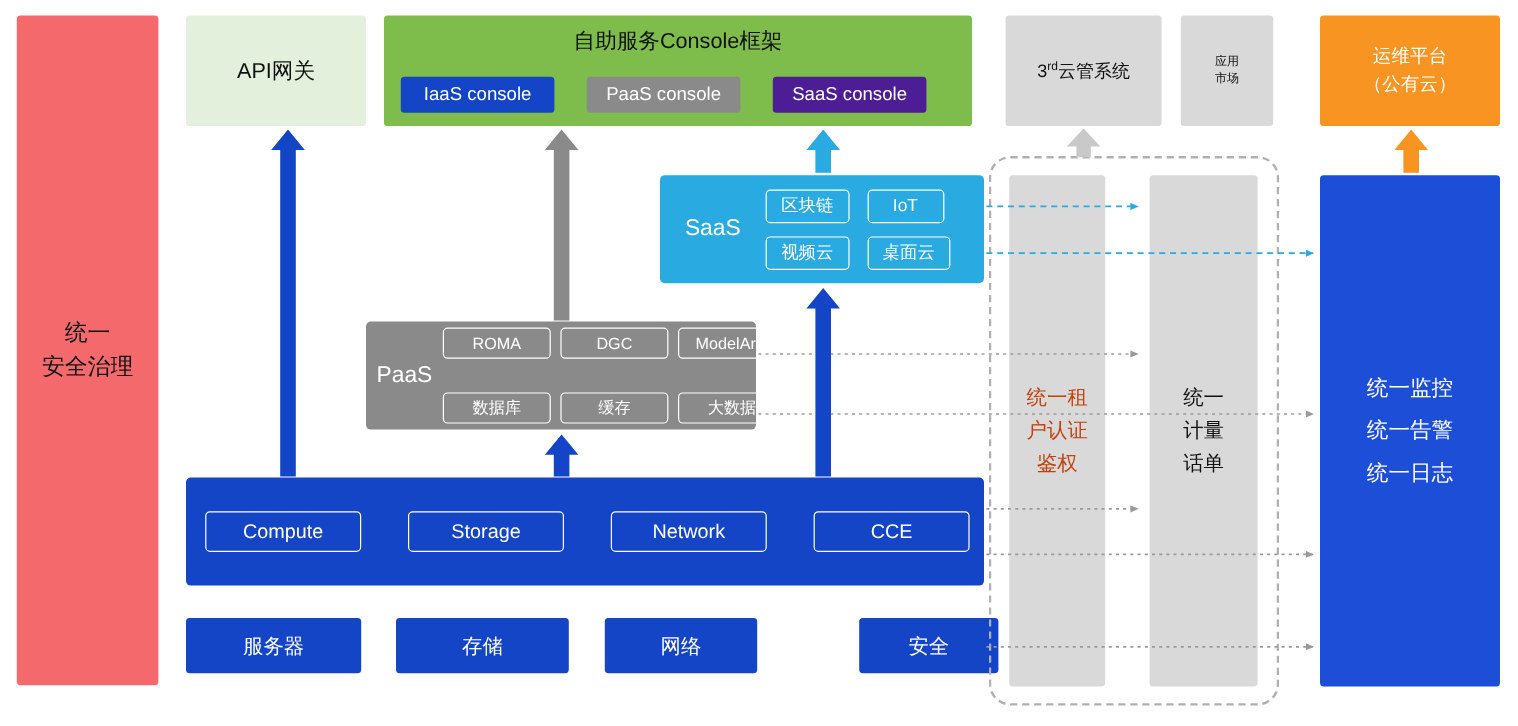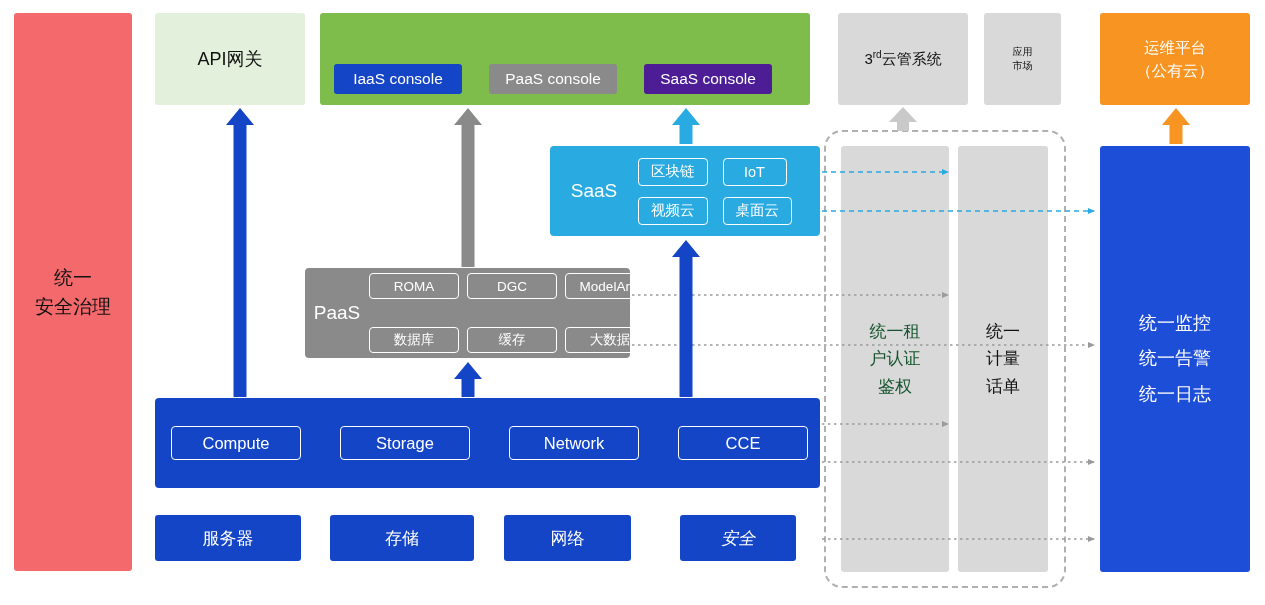--- a/index.html
+++ b/index.html
@@ -43,43 +43,44 @@
   
   .infra-box{left:155px;top:398px;width:665px;height:90px;background:#1445C7;border-radius:4px;display:flex;align-items:center;padding:0 12px 0 16px;}
   .infra-label{color:#fff;font-size:18.5px;flex:none;margin-right:18px;}
   .infra-chips{display:flex;gap:20px;flex:1;justify-content:space-between;}
   .infra-chip{height:32px;min-width:100px;padding:0 14px;font-size:16.5px;}
   
   .hw{top:515px;height:46px;background:#1445C7;color:#fff;font-size:17px;}
   .hw1{left:155px;width:146px;}
   .hw2{left:330px;width:144px;}
   .hw3{left:504px;width:127px;}
-  .hw4{left:680px;width:116px;font-style:italic;}
+  .hw4{left:716px;width:116px;}
   
   .dashed-frame{left:824px;top:130px;width:242px;height:458px;border:2px dashed #B0B0B0;border-radius:18px;background:transparent;}
-  .auth-bar{left:841px;top:146px;width:108px;height:426px;background:#D9D9D9;color:#14532d;font-size:17px;line-height:1.6;}
+  .auth-bar{left:841px;top:146px;width:80px;height:426px;background:#D9D9D9;color:#c2410c;font-size:17px;line-height:1.6;}
   .billing-bar{left:958px;top:146px;width:90px;height:426px;background:#D9D9D9;color:#111;font-size:17px;line-height:1.6;}
   .monitor-bar{left:1100px;top:146px;width:150px;height:426px;background:#1d4ed8;color:#fff;font-size:18px;line-height:1.95;}
   .arrow-layer{position:absolute;left:0;top:0;width:1265px;height:605px;pointer-events:none;}
 </style>
 </head>
 <body>
 
 <div class="canvas">
 
   <div class="box sec-bar">
     <span class="pre">统一
 安全治理</span>
   </div>
 
   <div class="box api-box">
     <span>API网关</span>
   </div>
 
   <div class="box console-box">
+    <span class="console-title">自助服务Console框架</span>
     <div class="console-row">
       <div class="console-chip chip-iaas">IaaS console</div>
       <div class="console-chip chip-paas">PaaS console</div>
       <div class="console-chip chip-saas">SaaS console</div>
     </div>
   </div>
 
   <div class="box third-box">
     <span><span>3</span><sup>rd</sup><span>云管系统</span></span>
   </div>

